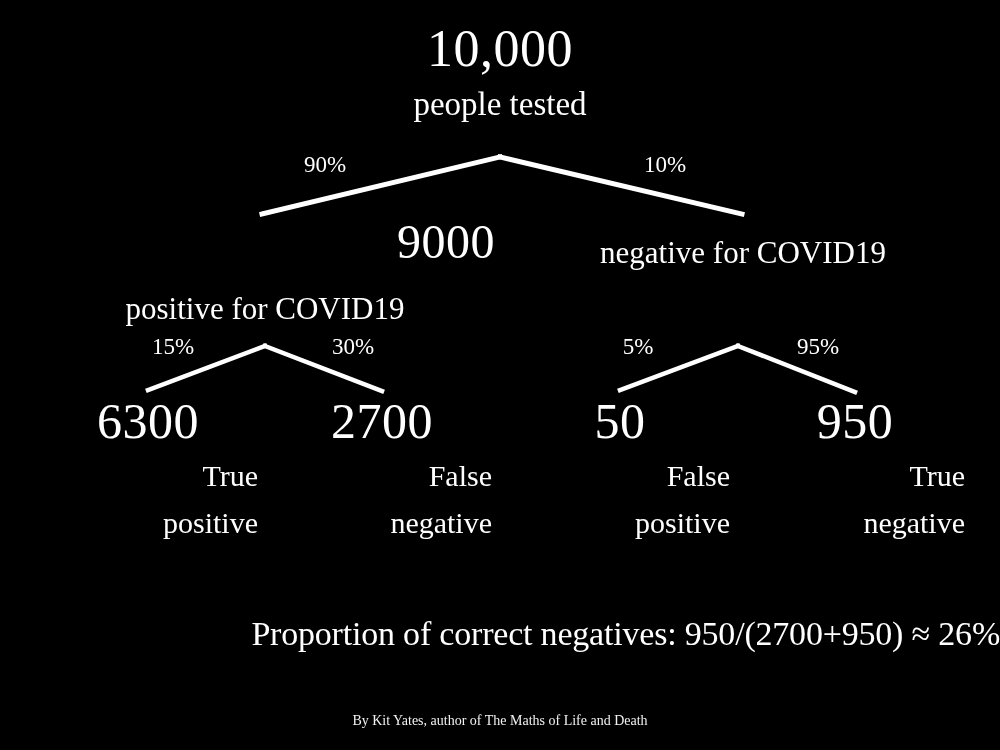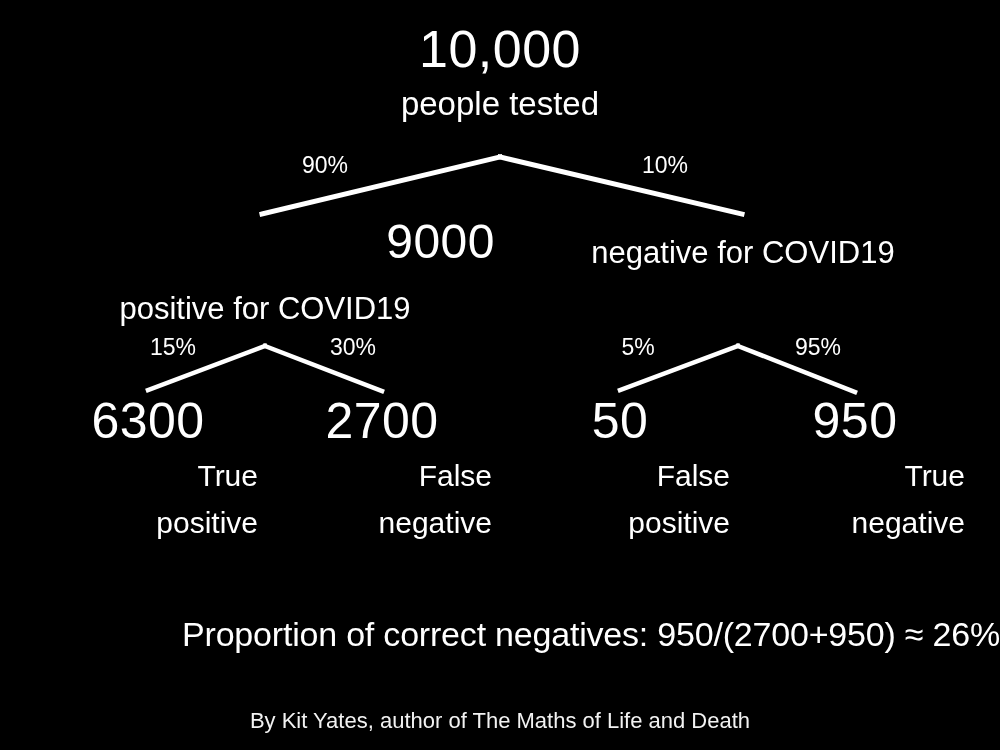--- a/index.html
+++ b/index.html
@@ -7,21 +7,21 @@
     margin: 0;
     padding: 0;
     background: #000000;
   }
   #canvas {
     position: relative;
     width: 1000px;
     height: 750px;
     background: #000000;
     overflow: hidden;
-    font-family: Liberation Sans, sans-serif;
+    font-family: Liberation Serif, serif;
     color: #ffffff;
     -webkit-font-smoothing: antialiased;
   }
 
   .node {
     position: absolute;
     text-align: center;
     line-height: 1.0;
     white-space: nowrap;
   }
@@ -136,21 +136,21 @@
     letter-spacing: -0.2px;
   }
 
   
   #attribution {
     position: absolute;
     left: 0;
     top: 710px;
     width: 1000px;
     text-align: center;
-    font-size: 22px;
+    font-size: 14px;
     line-height: 22px;
     white-space: nowrap;
     color: #f2f2f2;
   }
 </style>
 </head>
 <body>
 
 <div id="canvas">
 

